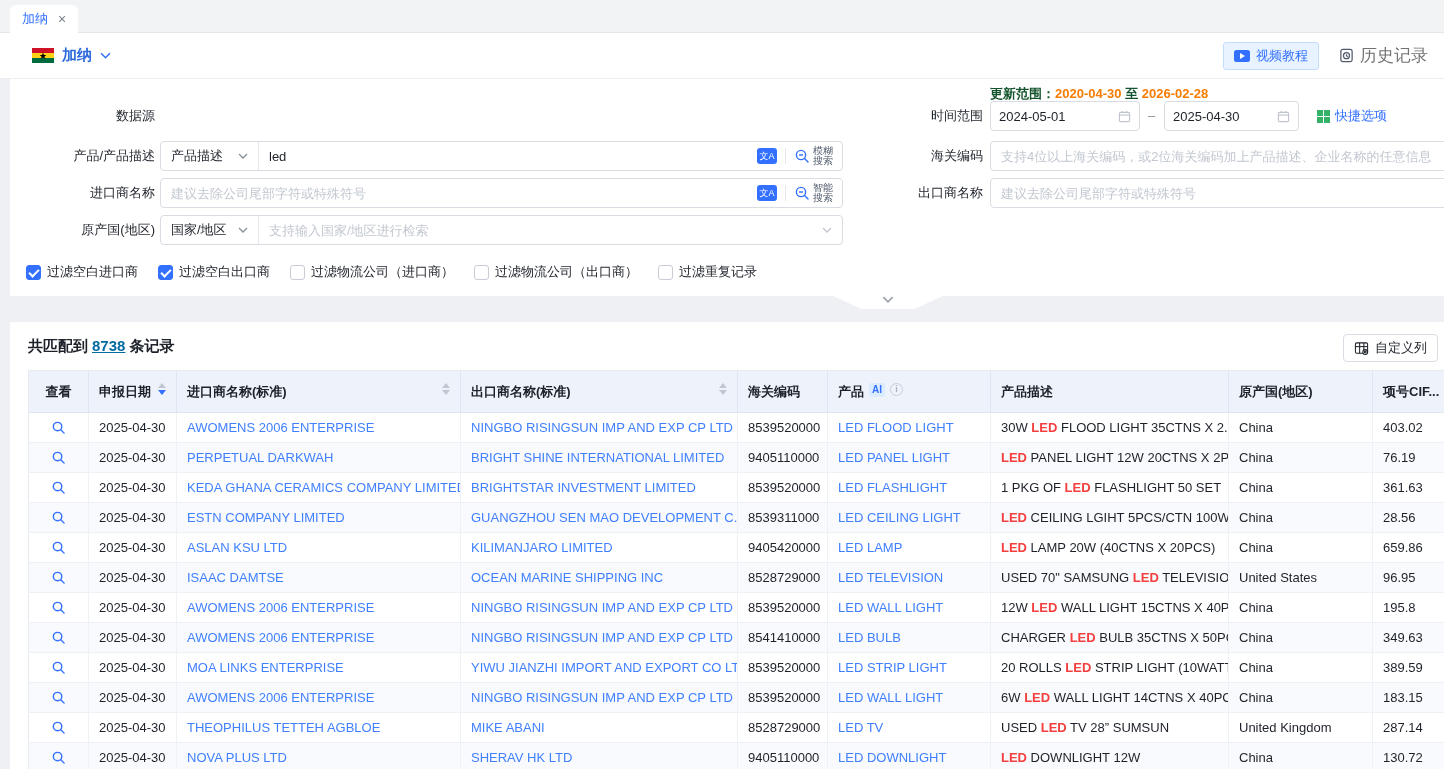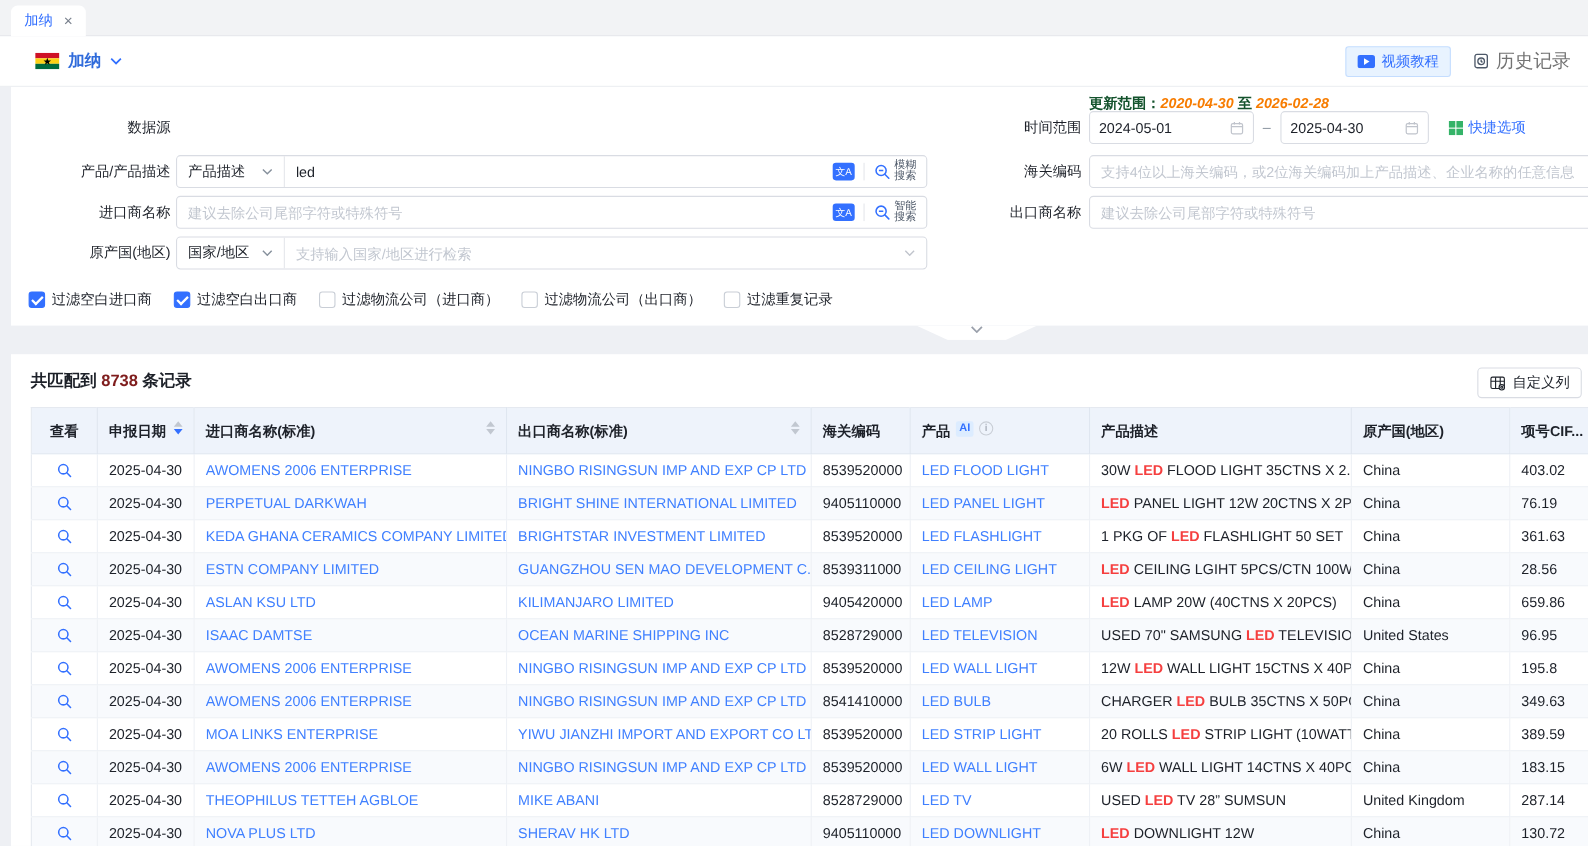--- a/index.html
+++ b/index.html
@@ -22,21 +22,21 @@
   .head-right{margin-left:auto;display:flex;align-items:flex-end;gap:16px;}
   .btn-video{height:28px;display:flex;align-items:center;gap:6px;background:#e8f3ff;
     border:1px solid #c4ddff;border-radius:3px;padding:0 10px;color:#3370ff;font-size:13px;cursor:pointer;}
   .btn-history{height:28px;display:flex;align-items:center;gap:6px;background:transparent;border:none;
     color:#737373;font-size:17px;cursor:pointer;padding:0 4px;}
 
   
   .fp{position:absolute;left:10px;top:79px;width:1434px;height:217px;background:#fff;overflow:hidden;}
   .update{position:absolute;left:980px;top:6px;font-size:13px;white-space:nowrap;}
   .update .ulabel,.update .uto{color:#14532d;font-weight:bold;}
-  .update b{color:#f77c00;font-weight:bold;font-style:italic;}
+  .update b{color:#f77c00;font-weight:bold;}
   .frow{position:absolute;left:0;height:30px;}
   .flabel{position:absolute;left:0;width:145px;text-align:right;line-height:30px;font-size:13px;color:#1d2129;white-space:nowrap;}
   .flabel-r{position:absolute;left:830px;width:143px;text-align:right;line-height:30px;font-size:13px;color:#1d2129;white-space:nowrap;}
 
   .seg{position:absolute;left:150px;top:0;height:30px;display:flex;border:1px solid #d9dce3;border-radius:4px;overflow:hidden;}
   .seg .opt{min-width:73px;padding:0 14px;display:flex;align-items:center;justify-content:center;
     font-size:13px;color:#1d2129;background:#fff;cursor:pointer;}
   .seg .opt.active{background:#e8f3ff;color:#3370ff;}
   .seg .opt + .opt{border-left:1px solid #d9dce3;}
 
@@ -72,21 +72,21 @@
   .cb .box.on::after{content:"";display:block;width:8px;height:4px;border-left:2px solid #fff;border-bottom:2px solid #fff;
     transform:rotate(-45deg);margin:3px 0 0 2px;}
   .cb .cbl{font-size:13px;color:#1d2129;white-space:nowrap;}
 
   .collapse-tab{position:absolute;left:833px;top:296px;width:110px;height:13px;background:#fff;
     clip-path:polygon(0 0,100% 0,74% 100%,26% 100%);display:flex;align-items:flex-start;justify-content:center;cursor:pointer;}
 
   
   .rp{position:absolute;left:10px;top:322px;width:1434px;height:447px;background:#fff;overflow:hidden;}
   .summary{position:absolute;left:18px;top:15px;font-size:15px;font-weight:bold;color:#1d2129;}
-  .summary .cnt{color:#7f1d1d;padding:0 4px;}
+  .summary .cnt{color:#0369a1;padding:0 4px;text-decoration:underline;}
   .btn-custom{position:absolute;right:6px;top:12px;height:28px;display:flex;align-items:center;gap:6px;
     background:#fff;border:1px solid #d9dce3;border-radius:4px;padding:0 10px;font-size:13px;color:#1d2129;cursor:pointer;}
 
   table.tbl{position:absolute;left:18px;top:48px;width:1416px;border-collapse:collapse;table-layout:fixed;
     border-left:1px solid #e5e9f0;border-top:1px solid #e5e9f0;font-size:13px;}
   .tbl thead th{background:#eef3fb;height:42px;border-bottom:1px solid #dfe6f0;border-right:1px solid #dfe6f0;
     font-weight:bold;color:#1d2129;text-align:left;padding:0 10px;white-space:nowrap;overflow:hidden;}
   .tbl thead th.cen{text-align:center;}
   .thflex{display:flex;align-items:flex-start;}
   .thflex.sb{justify-content:space-between;}

